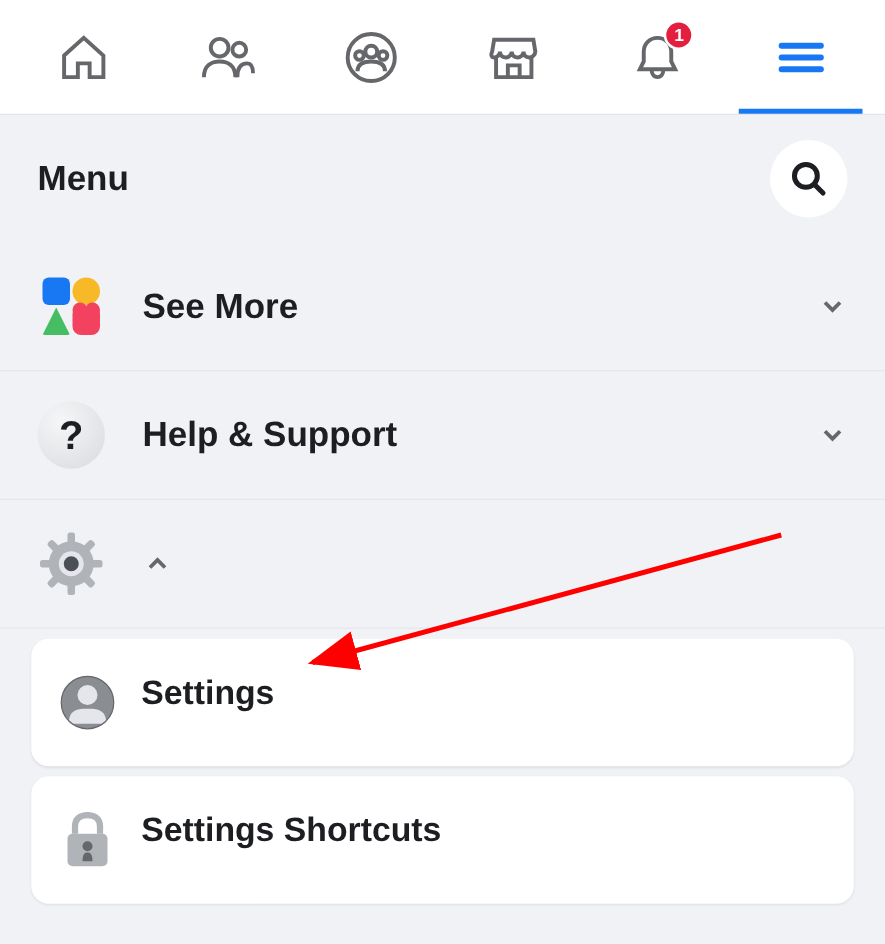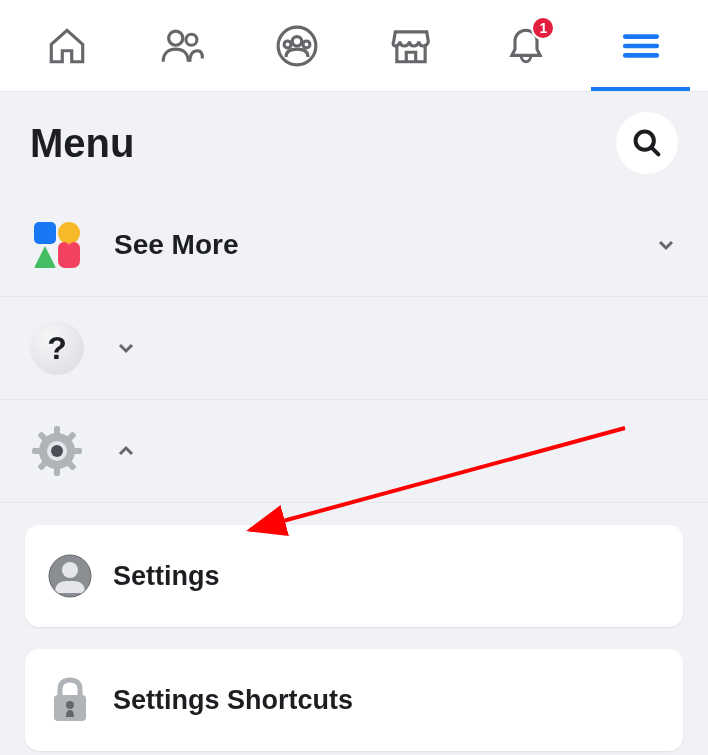--- a/index.html
+++ b/index.html
@@ -61,21 +61,21 @@
       font-weight: bold;
       border: 2px solid white;
     }
     .menu-header {
       display: flex;
       justify-content: space-between;
       align-items: center;
       padding: 20px 30px;
     }
     .menu-title {
-      font-size: 40px;
+      font-size: 28px;
       font-weight: 800;
       color: #1c1e21;
     }
     .search-btn {
       width: 62px;
       height: 62px;
       border-radius: 50%;
       background: #ffffff;
       display: flex;
       align-items: center;
@@ -144,23 +144,23 @@
       color: #1c1e21;
     }
     .sub-items {
       padding: 0 25px;
       background: #f0f2f5;
     }
     .sub-card {
       background: #ffffff;
       border-radius: 14px;
       padding: 28px 22px;
-      margin-top: 22px;
-      display: flex;
-      align-items: center;
+      margin-top: 8px;
+      display: flex;
+      align-items: flex-start;
       box-shadow: 0 1px 2px rgba(0,0,0,0.08);
     }
     .sub-card .sub-icon {
       width: 46px;
       height: 46px;
       margin-right: 20px;
       display: flex;
       align-items: center;
       justify-content: center;
     }
@@ -247,20 +247,21 @@
   <div class="label">See More</div>
   <svg class="chevron" viewBox="0 0 24 24" fill="none" stroke="#65676b" stroke-width="3">
     <polyline points="6 9 12 15 18 9"></polyline>
   </svg>
 </div>
 
 <div class="menu-section">
   <div class="icon-wrap">
     <div class="help-icon">?</div>
   </div>
+  <div class="label">Help &amp; Support</div>
   <svg class="chevron" viewBox="0 0 24 24" fill="none" stroke="#65676b" stroke-width="3">
     <polyline points="6 9 12 15 18 9"></polyline>
   </svg>
 </div>
 
 <div class="menu-section">
   <div class="icon-wrap">
     <svg width="54" height="54" viewBox="0 0 54 54">
       <g fill="#b0b3b8">
         <circle cx="27" cy="27" r="18"></circle>

